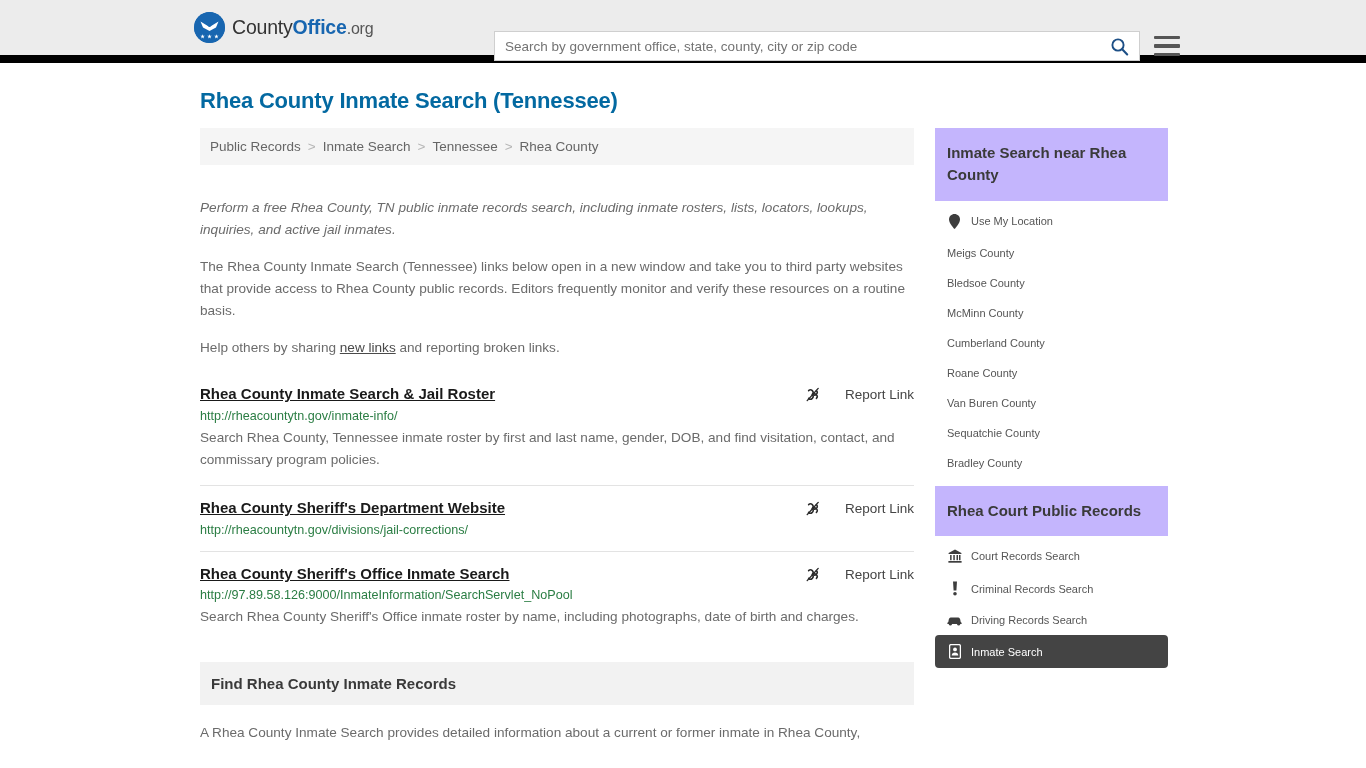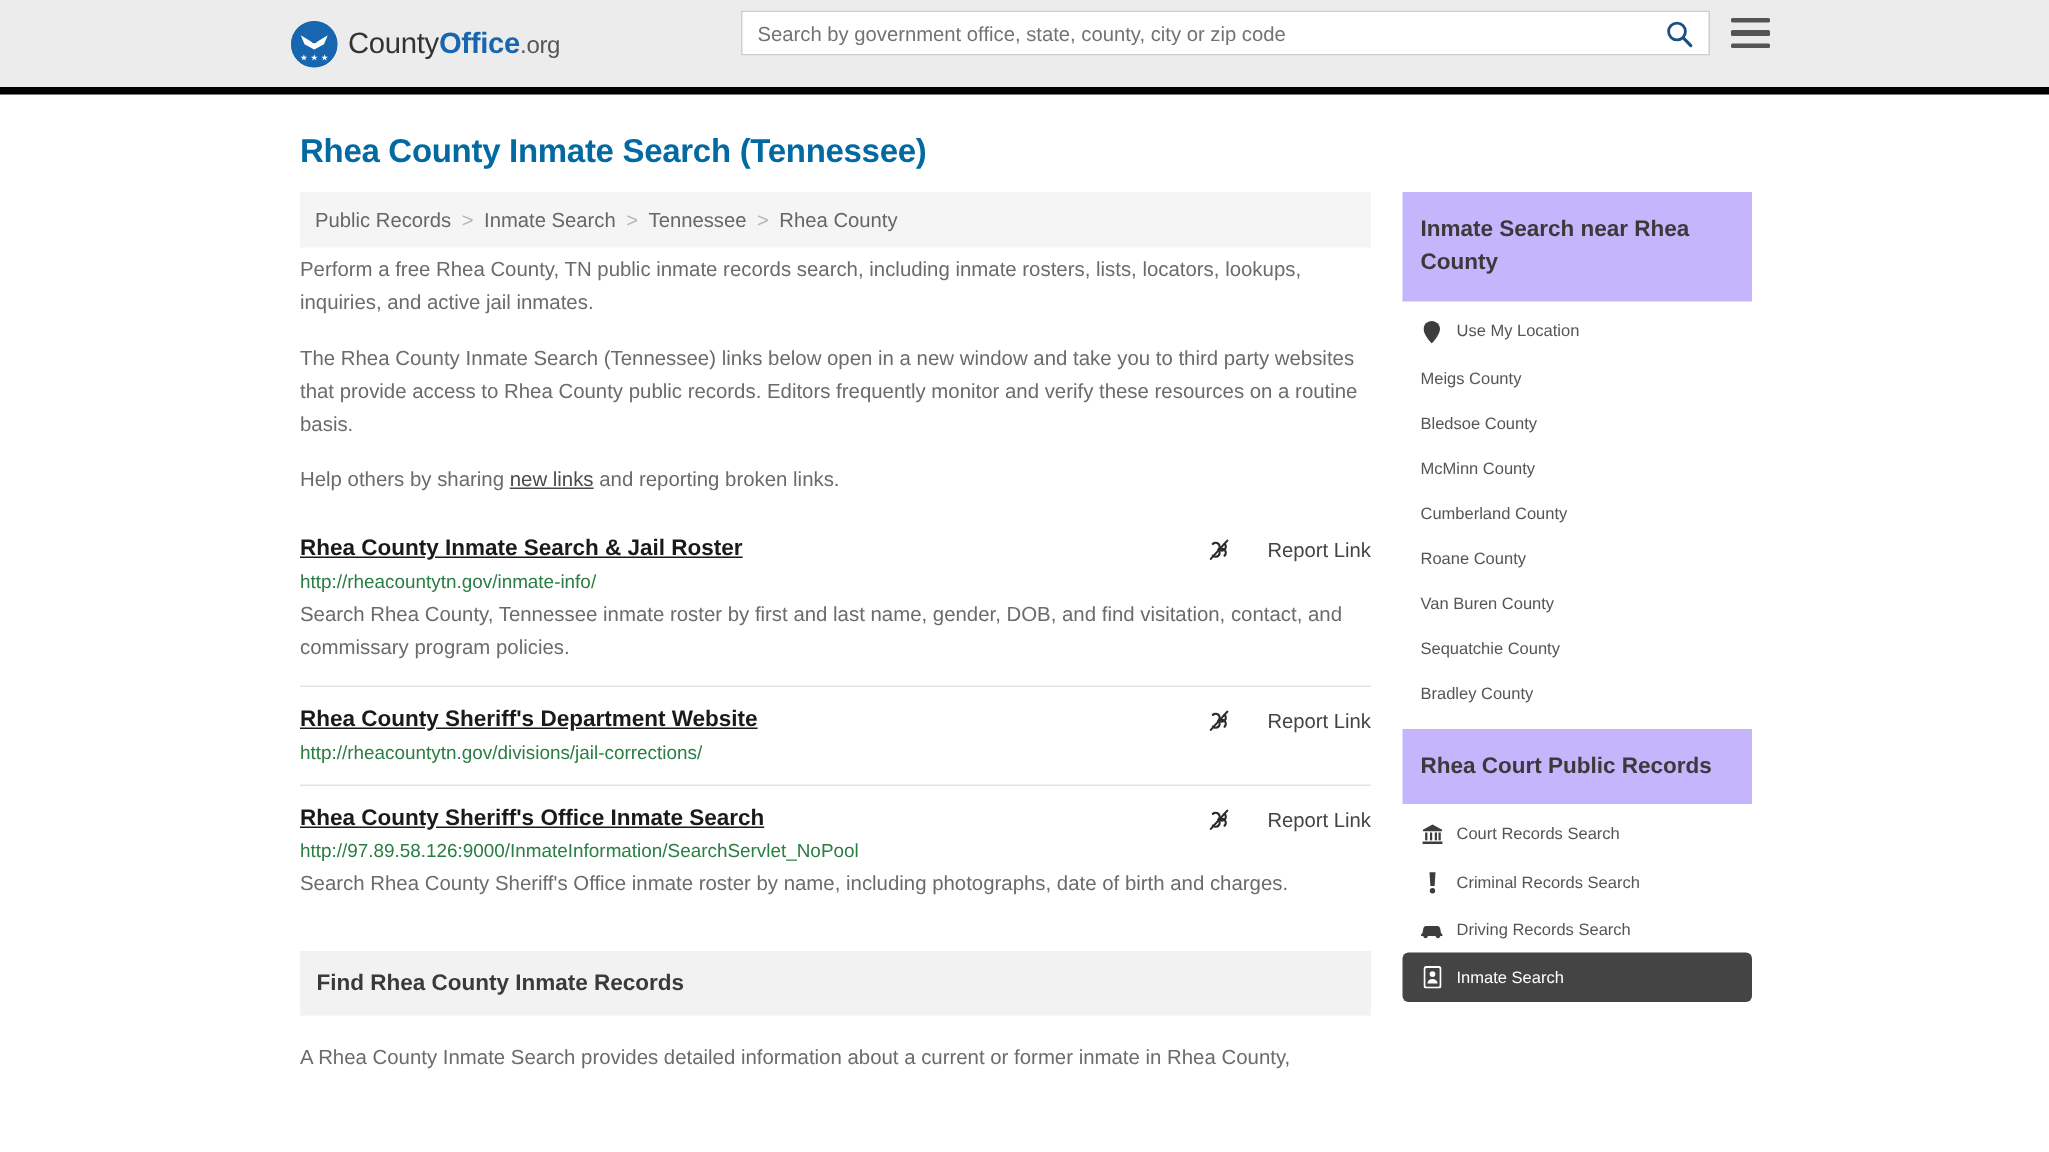--- a/index.html
+++ b/index.html
@@ -8,21 +8,21 @@
     font-family: "Liberation Sans", sans-serif;
     background: #ffffff;
     color: #444;
     overflow: hidden;
   }
 
   
   .header {
     height: 63px;
     background: #ececec;
-    border-bottom: 5px solid #000000;
+    border-bottom: 8px solid #000000;
     display: flex;
     align-items: center;
     position: relative;
   }
   .logo-wrap {
     display: flex;
     align-items: center;
     margin-left: 194px;
     text-decoration: none;
     gap: 7px;
@@ -41,21 +41,21 @@
     letter-spacing: -0.2px;
     color: #333;
     white-space: nowrap;
   }
   .logo-text b { color: #1866b0; font-weight: bold; }
   .logo-text .tld { color: #555; font-size: 16px; }
 
   .search-area {
     position: absolute;
     left: 494px;
-    top: 7px;
+    top: 31px;
     display: flex;
     align-items: stretch;
   }
   .search-box {
     width: 646px;
     height: 30px;
     background: #fff;
     border: 1px solid #cfcfcf;
     display: flex;
     align-items: center;
@@ -134,21 +134,21 @@
   }
   .breadcrumb .sep { color: #b5b5b5; margin: 0 5px; }
 
   
   .intro p {
     font-size: 13.6px;
     line-height: 1.62;
     color: #6b6b6b;
     margin: 15px 0 0 0;
   }
-  .intro p:first-child { margin-top: 4px; }
+  .intro p:first-child { margin-top: 32px; font-style: italic; }
   .intro a {
     color: #4a4a4a;
     text-decoration: underline;
     font-weight: normal;
   }
 
   
   .results { margin-top: 22px; }
   .result {
     border-top: 1px solid #e3e3e3;

